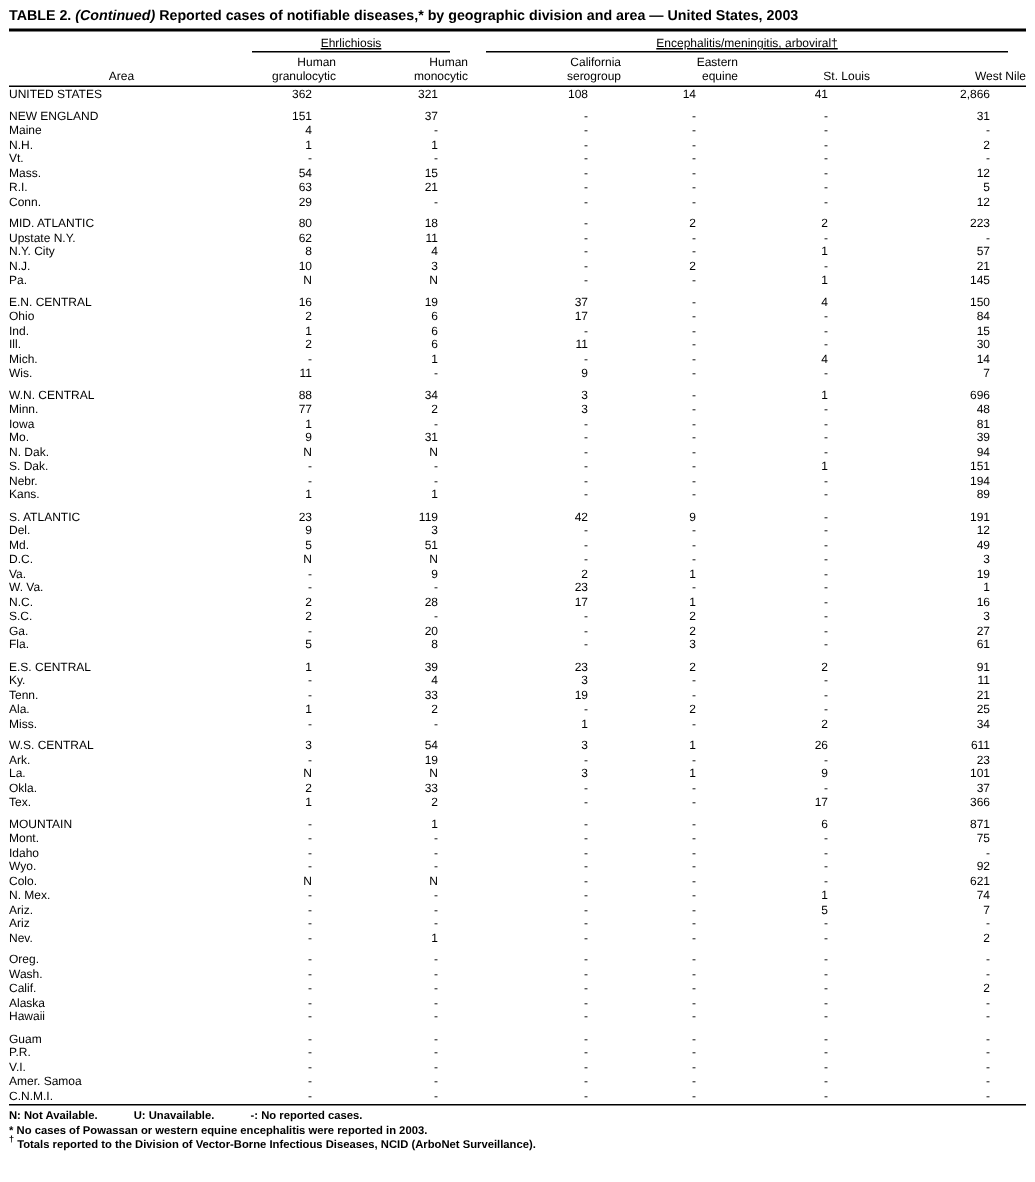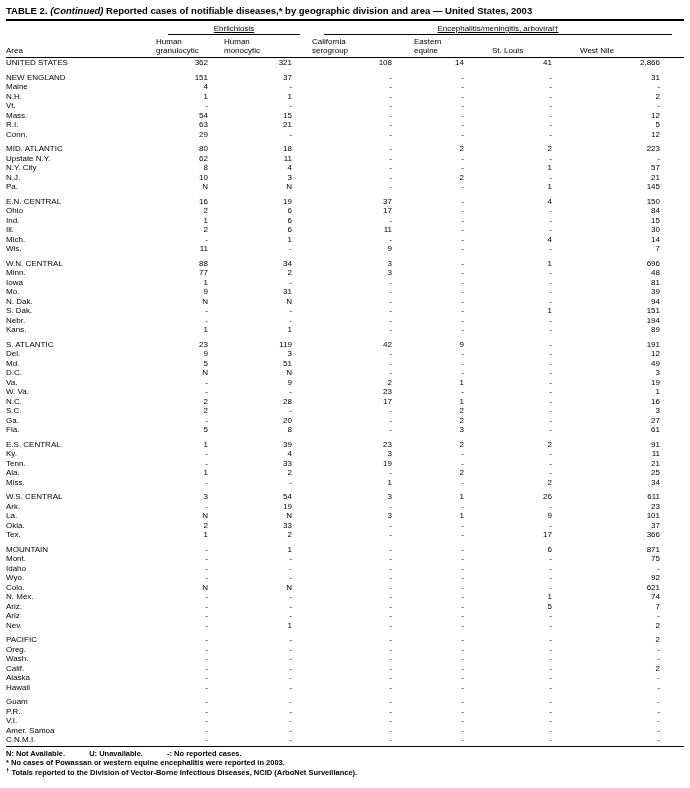--- a/index.html
+++ b/index.html
@@ -21,24 +21,24 @@
   table { border-collapse: collapse; table-layout: fixed; width: 678px; }
   th, td { font-size: 8px; font-weight: normal; padding: 0; }
 
   .group-row th { vertical-align: bottom; padding-top: 2px; text-decoration: underline; }
   .grp {
     margin: 0 12px; border-bottom: 1px solid #000;
     text-align: center; padding-bottom: 1px; line-height: 9px; white-space: nowrap;
   }
 
   .col-row th {
-    vertical-align: bottom; text-align: left; white-space: pre-line;
+    vertical-align: bottom; text-align: right; white-space: pre-line;
     border-bottom: 1px solid #000; padding: 2px 0 2px 0; line-height: 9px;
   }
-  .col-row th.area-h { text-align: left; }
+  .col-row th.area-h { text-align: center; }
 
   tbody td { line-height: 9.5px; }
   td.area { text-align: left; white-space: nowrap; }
   td.val  { text-align: right; white-space: nowrap; }
   tr.spacer td { height: 5px; line-height: 5px; font-size: 1px; }
 
   td.val:nth-child(2) { padding-right: 16px; }
   td.val:nth-child(3) { padding-right: 20px; }
   td.val:nth-child(4) { padding-right: 22px; }
   td.val:nth-child(5) { padding-right: 28px; }
@@ -626,29 +626,20 @@
           <td class="val">1</td>
           <td class="val">-</td>
           <td class="val">-</td>
           <td class="val">-</td>
           <td class="val">2</td>
         </tr>
         <tr class="spacer">
           <td colspan="7"></td>
         </tr>
         <tr>
-          <td class="area">PACIFIC</td>
-          <td class="val">-</td>
-          <td class="val">-</td>
-          <td class="val">-</td>
-          <td class="val">-</td>
-          <td class="val">-</td>
-          <td class="val">2</td>
-        </tr>
-        <tr>
           <td class="area">Oreg.</td>
           <td class="val">-</td>
           <td class="val">-</td>
           <td class="val">-</td>
           <td class="val">-</td>
           <td class="val">-</td>
           <td class="val">-</td>
         </tr>
         <tr>
           <td class="area">Wash.</td>

